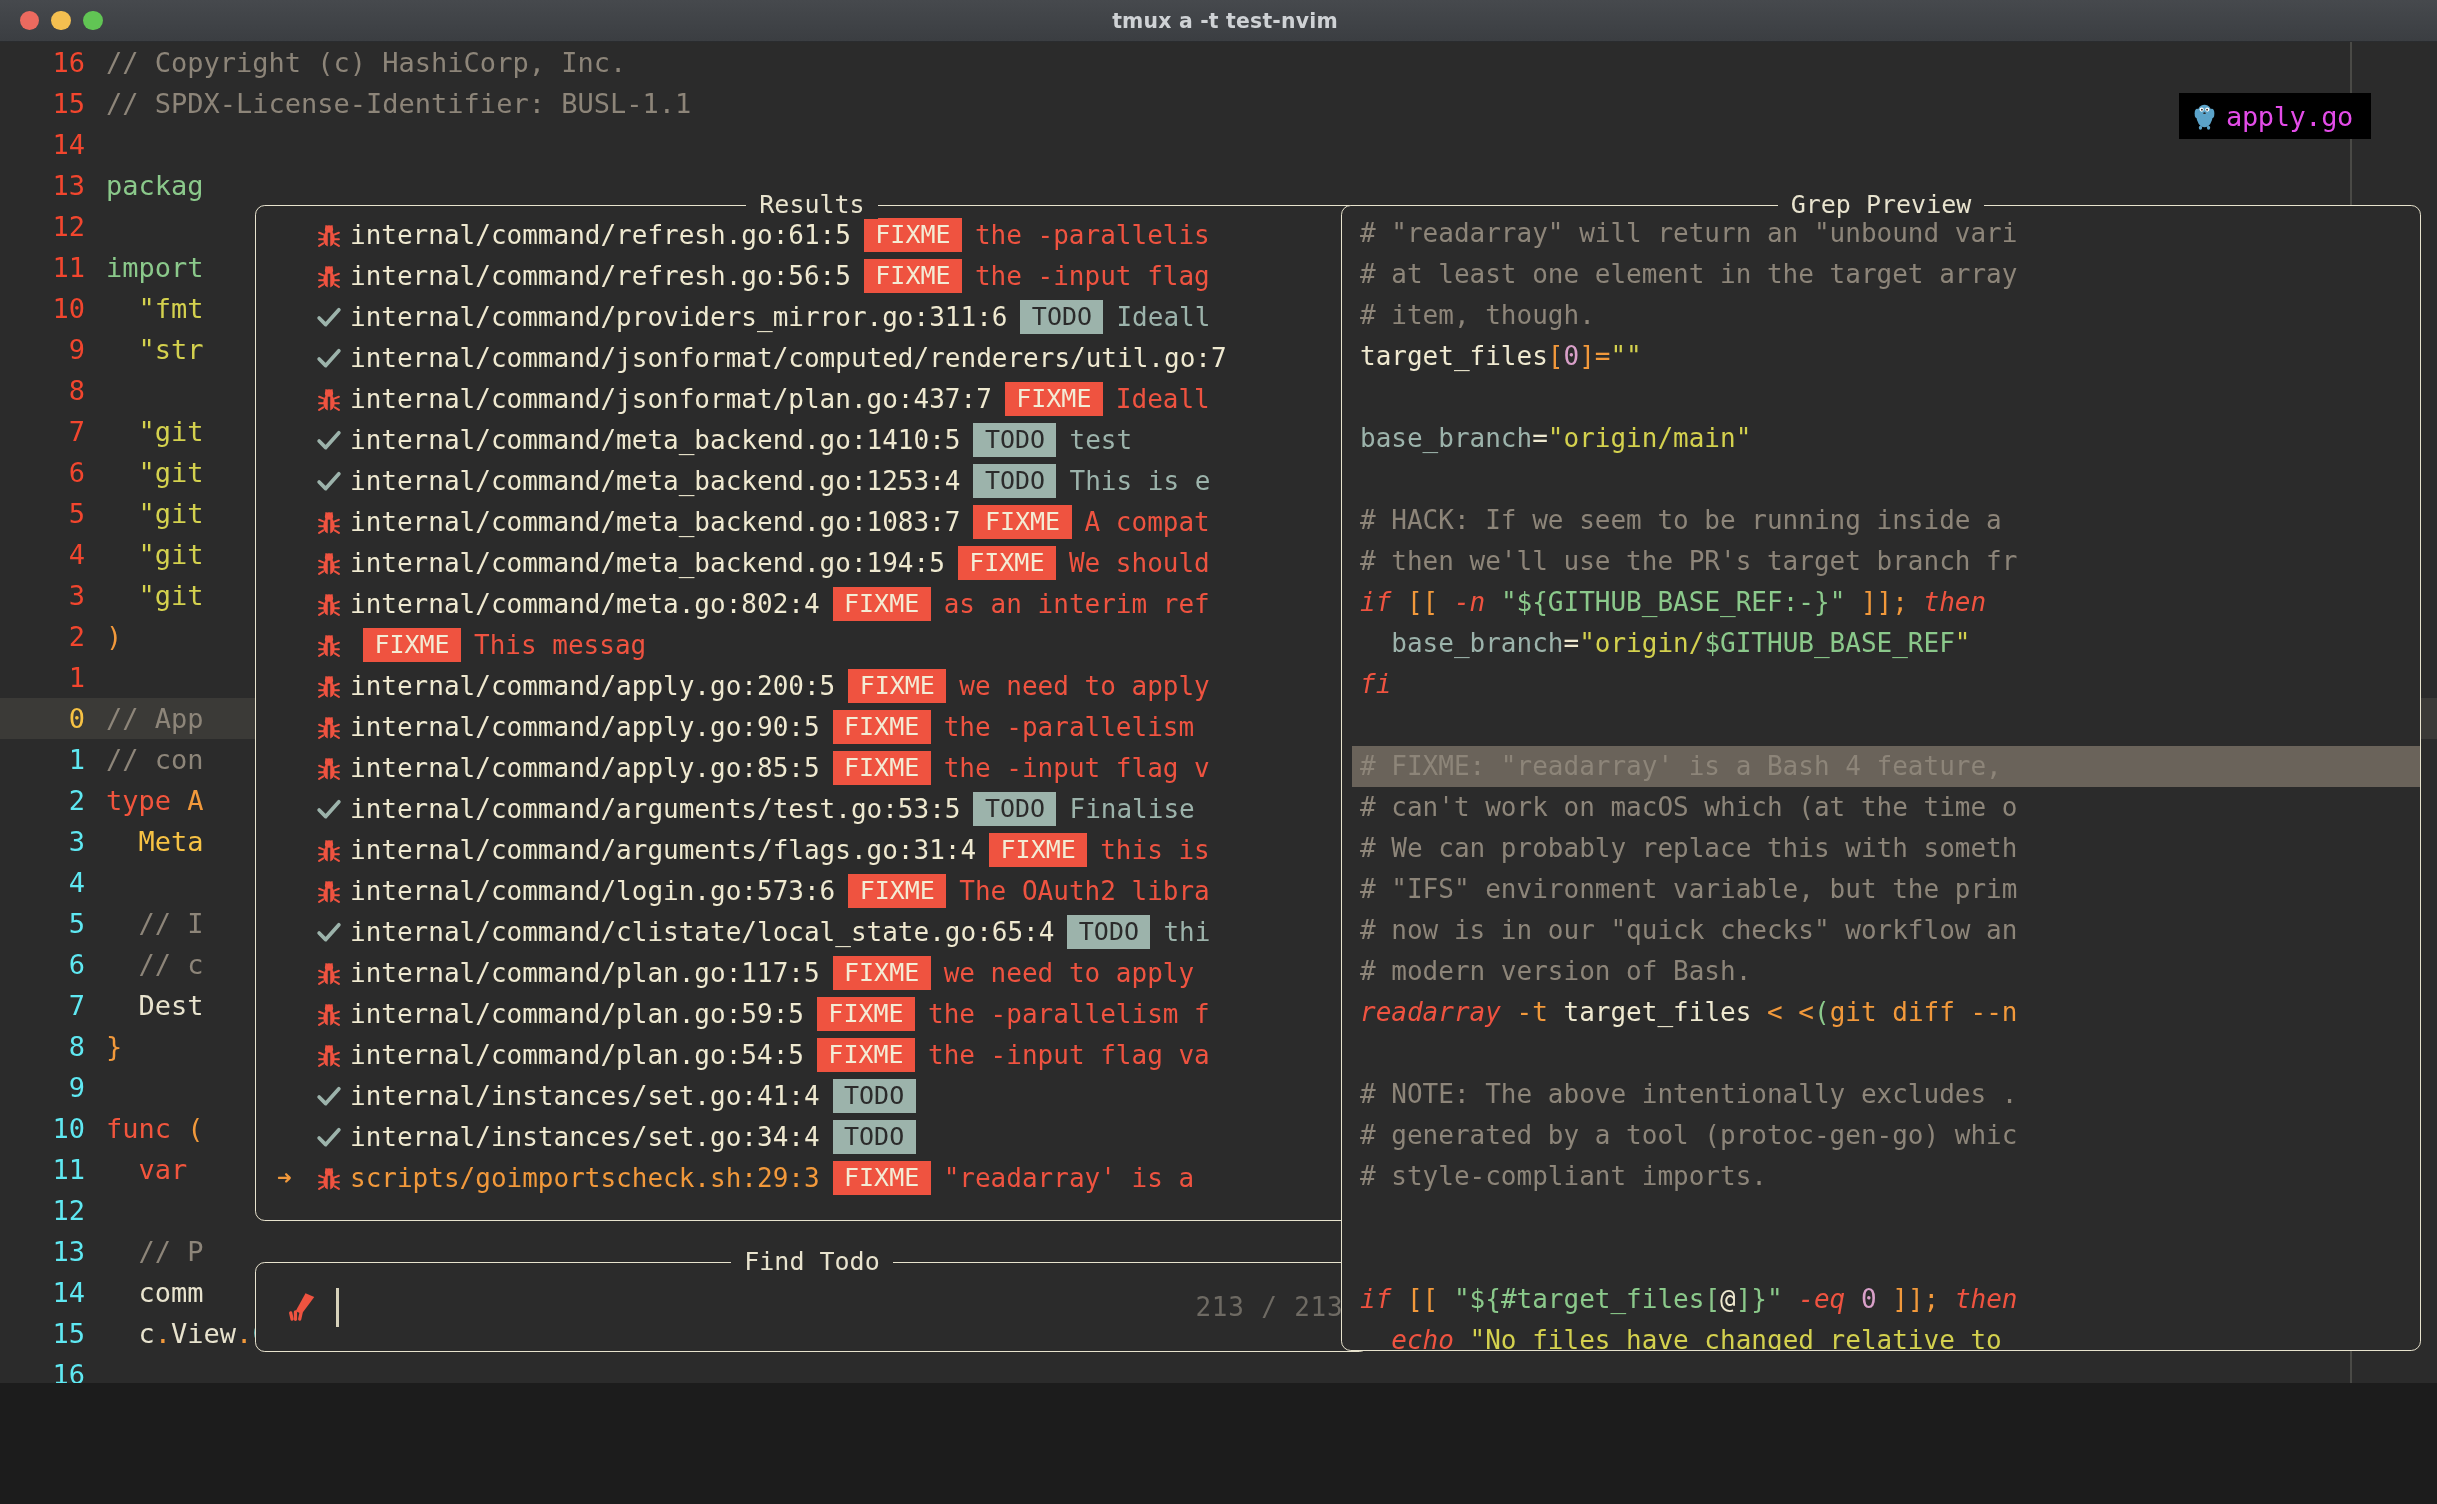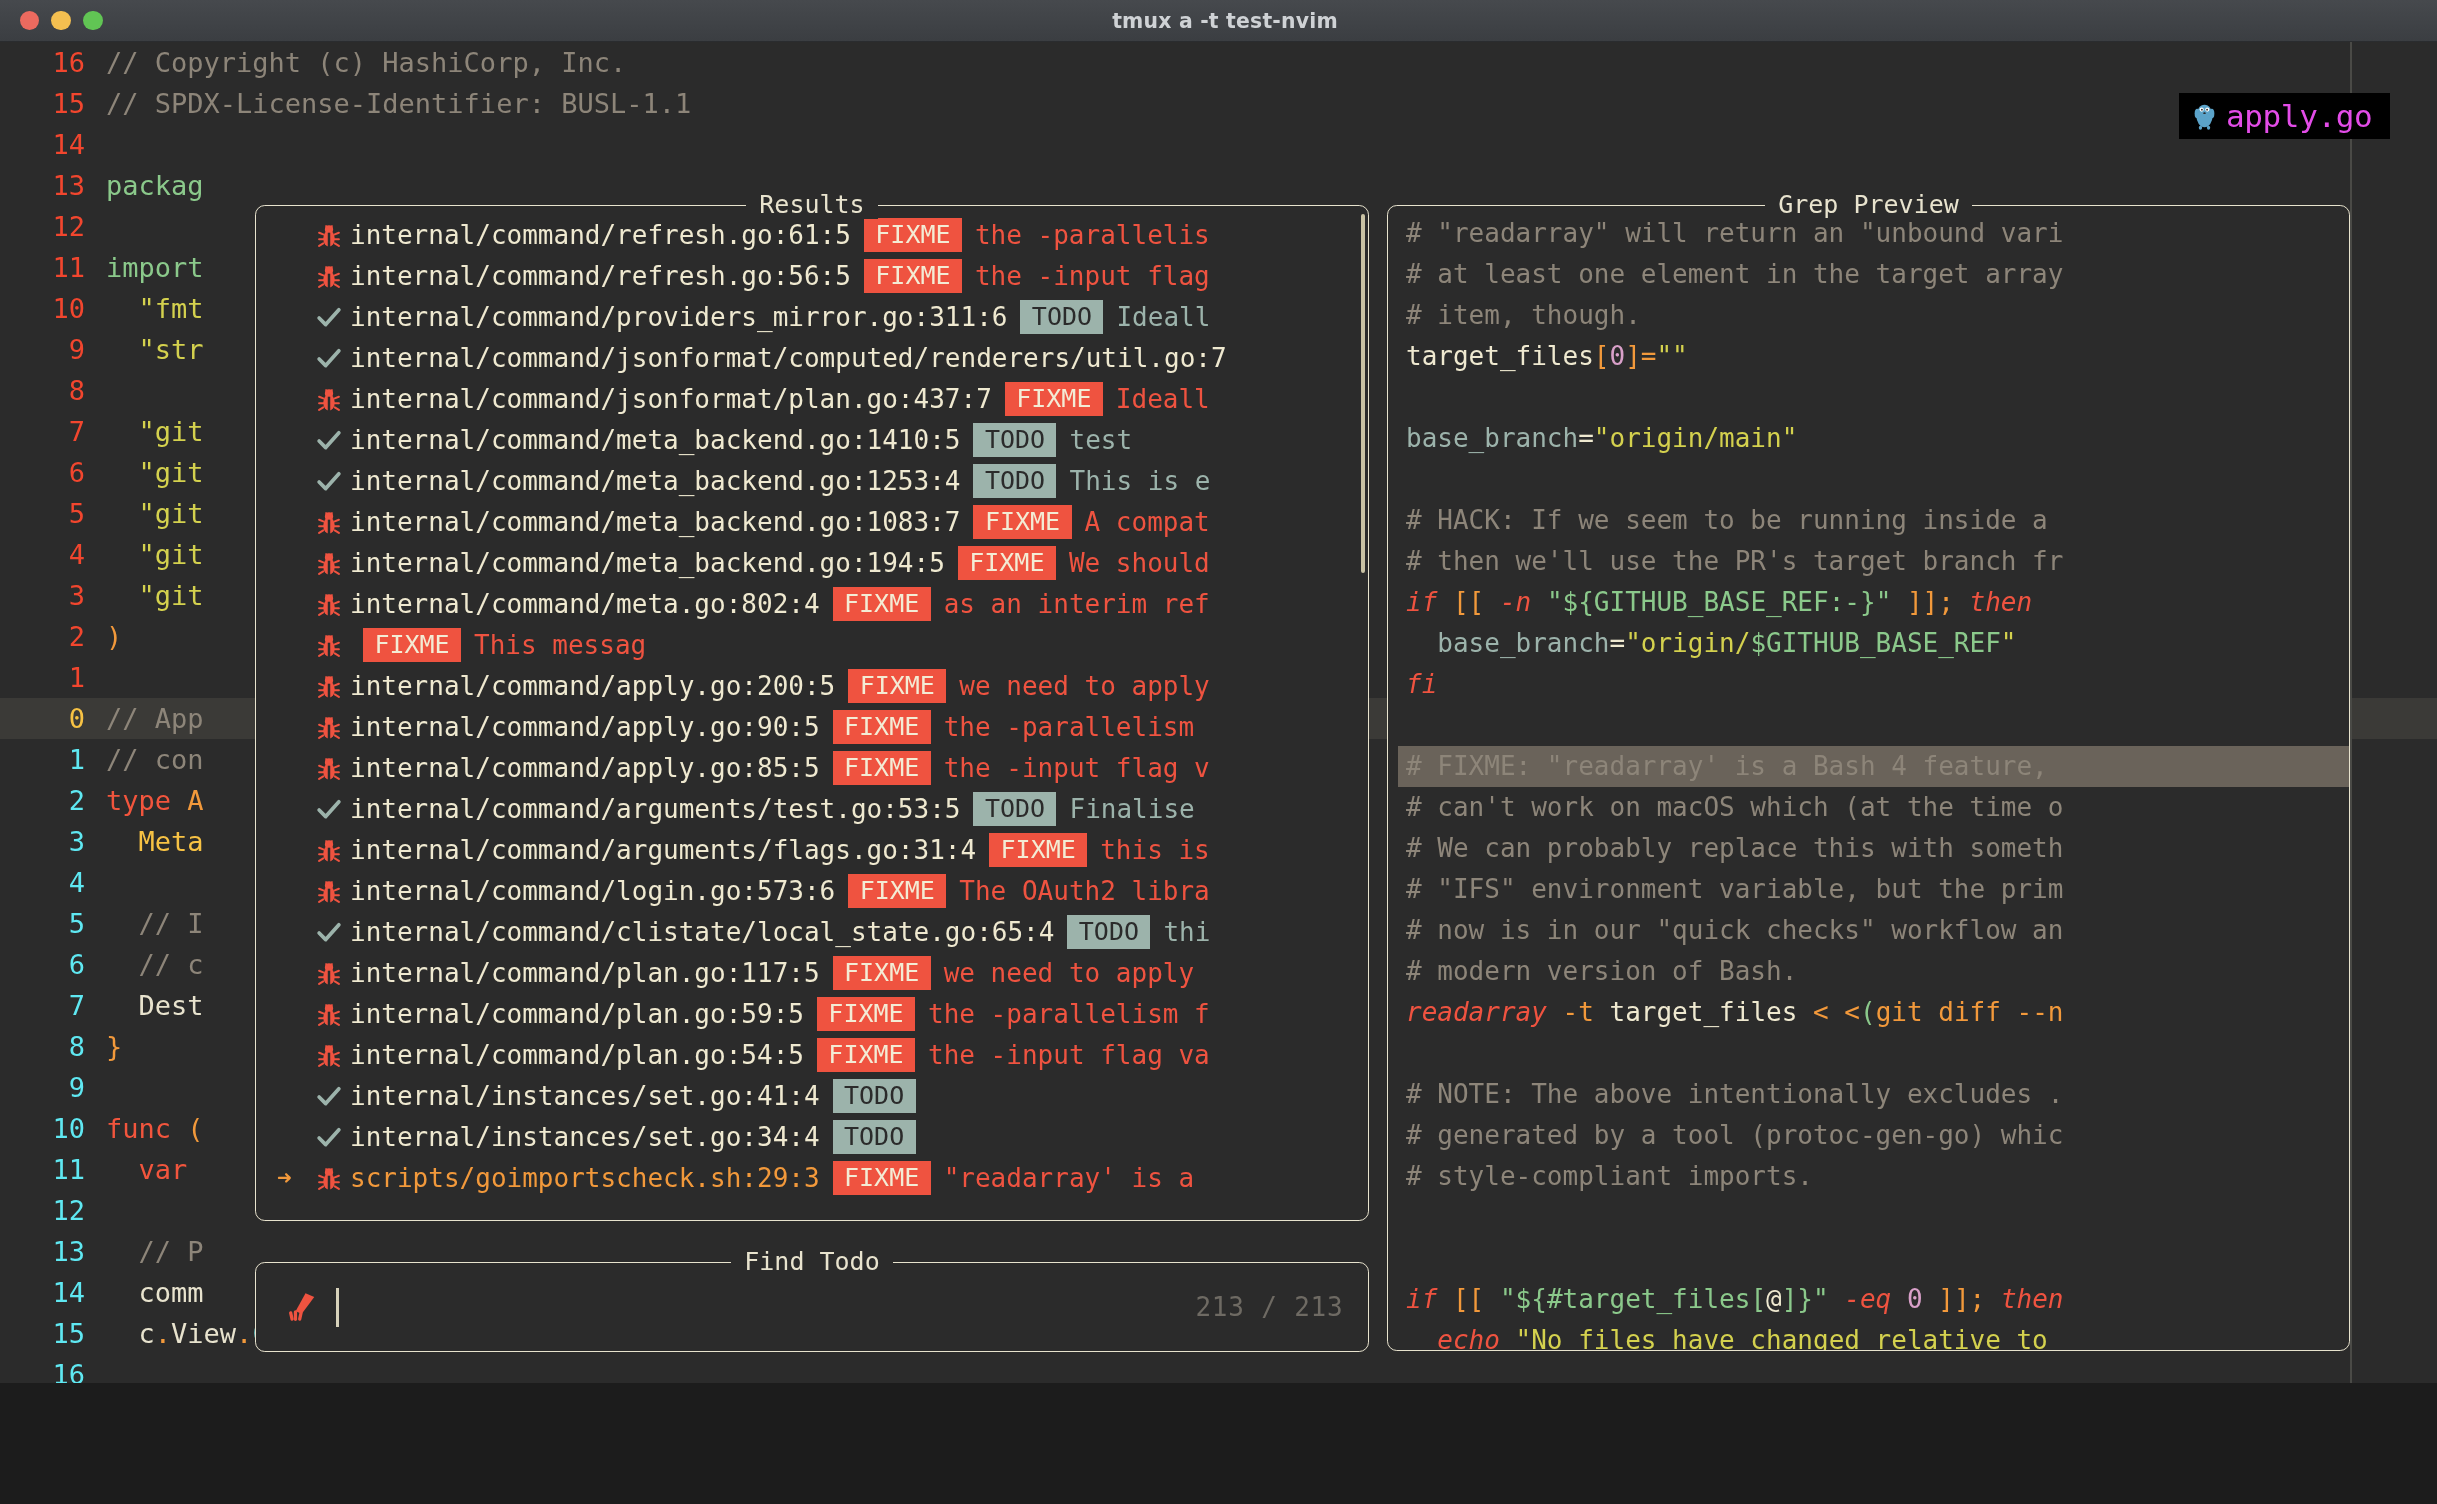--- a/index.html
+++ b/index.html
@@ -40,21 +40,21 @@
   .fn{color:#5fb3b3;} .var2{color:#f7c244;} .punc{color:#f2993b;} .ident{color:#e8e3ce;}
   .dotop{color:#f2993b;}
   #vsplit { position:absolute; top:0; bottom:0; left:2350px; width:2.4px; background:#4a4a46; }
   
   #gobadge {
     position:absolute; top:51px; left:2179px; height:46px;
     background:#000; display:flex; align-items:center; gap:11.4px;
     padding:0 18px 0 14.7px;
   }
   #gobadge .gopher { width:21px; height:28px; }
-  #gobadge .fname { color:#e34ce8; font-size:31px; letter-spacing:-0.4px; }
+  #gobadge .fname { color:#e34ce8; font-size:27px; letter-spacing:-0.4px; }
   
   .fwin { position:absolute; background:#2b2b2b; border:1.6px solid #e8e3ce; border-radius:9.8px; }
   .fwin > .wtitle {
     position:absolute; top:-18px; left:0; right:0; text-align:center;
     color:#e8e3ce; font-size:25px; line-height:33px;
   }
   .fwin > .wtitle span { background:#2b2b2b; padding:0 13px; }
   
   #results { left:255px; top:163px; width:1114px; height:1016px; }
   .rlist { padding:8.2px 0 0 0; overflow:hidden; height:100%; }
@@ -71,21 +71,21 @@
   .rtext.todo  { color:#9cb3ab; }
   .rscroll { position:absolute; right:3.3px; top:8.2px; width:4.1px; height:359px; background:#c9c2a4; border-radius:2.4px; }
   
   #findtodo { left:255px; top:1220px; width:1114px; height:90px; }
   .ftinner { display:flex; align-items:center; height:100%; padding:0 24.5px; }
   .fticon { width:42px; flex:none; }
   .ftcursor { width:3.3px; height:39px; background:#d7d2bb; margin-left:13px; }
   .ftinput { flex:1; color:#e8e3ce; font-size:26px; }
   .ftcount { color:#6e6a63; font-size:26px; letter-spacing:0.8px; }
   
-  #preview { left:1387px; top:163px; width:963px; height:1146px; }
+  #preview { left:1341px; top:163px; width:1080px; height:1146px; }
   .pvlist { padding:6.5px 0 0 9.8px; overflow:hidden; height:100%; }
   .pvrow { height:41px; line-height:41px; white-space:pre; font-size:26px; padding-left:8.2px; }
   .pvrow.hl { background:#6a635a; }
   .pc{color:#8d8579;} .pid{color:#efe9d0;} .pnum{color:#d9a0c9;}
   .pstr{color:#d4d14e;} .pkw{color:#ef5340;font-style:italic;} .pvar{color:#9cb3ab;} .pgreen{color:#8bc98b;}
   .pop{color:#f2993b;}
   #bottomstrip { position:absolute; left:0; top:1482px; width:2438px; height:23px; background:#1c1c1c; }
 </style>
 </head>
 <body>

